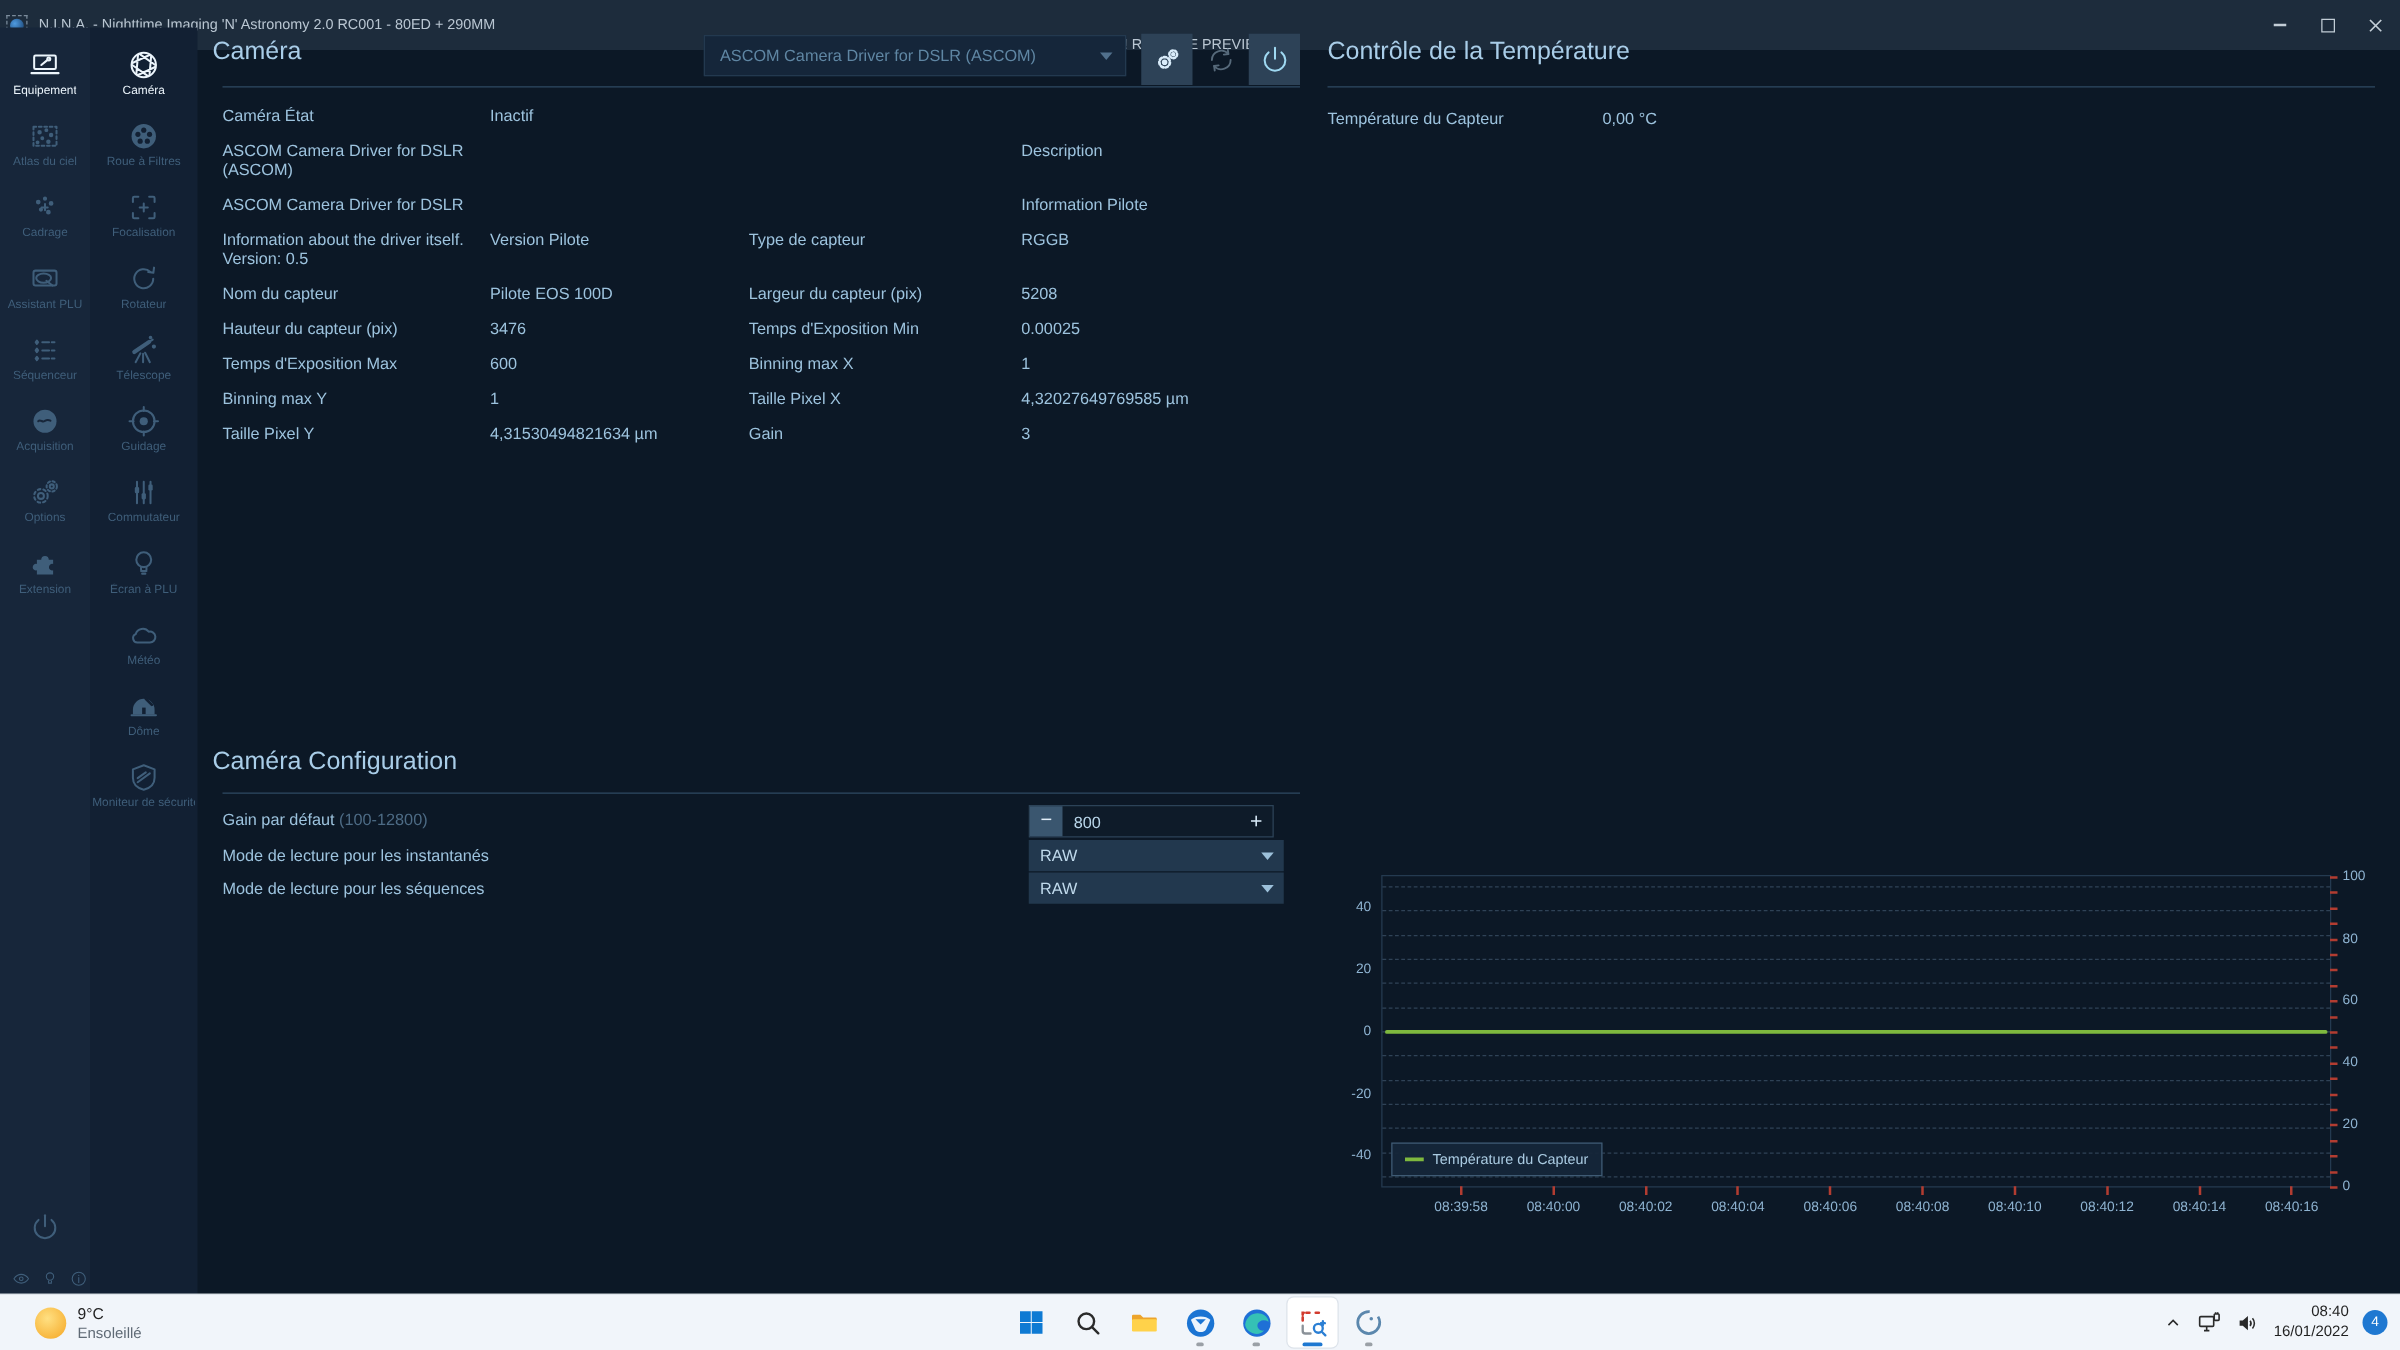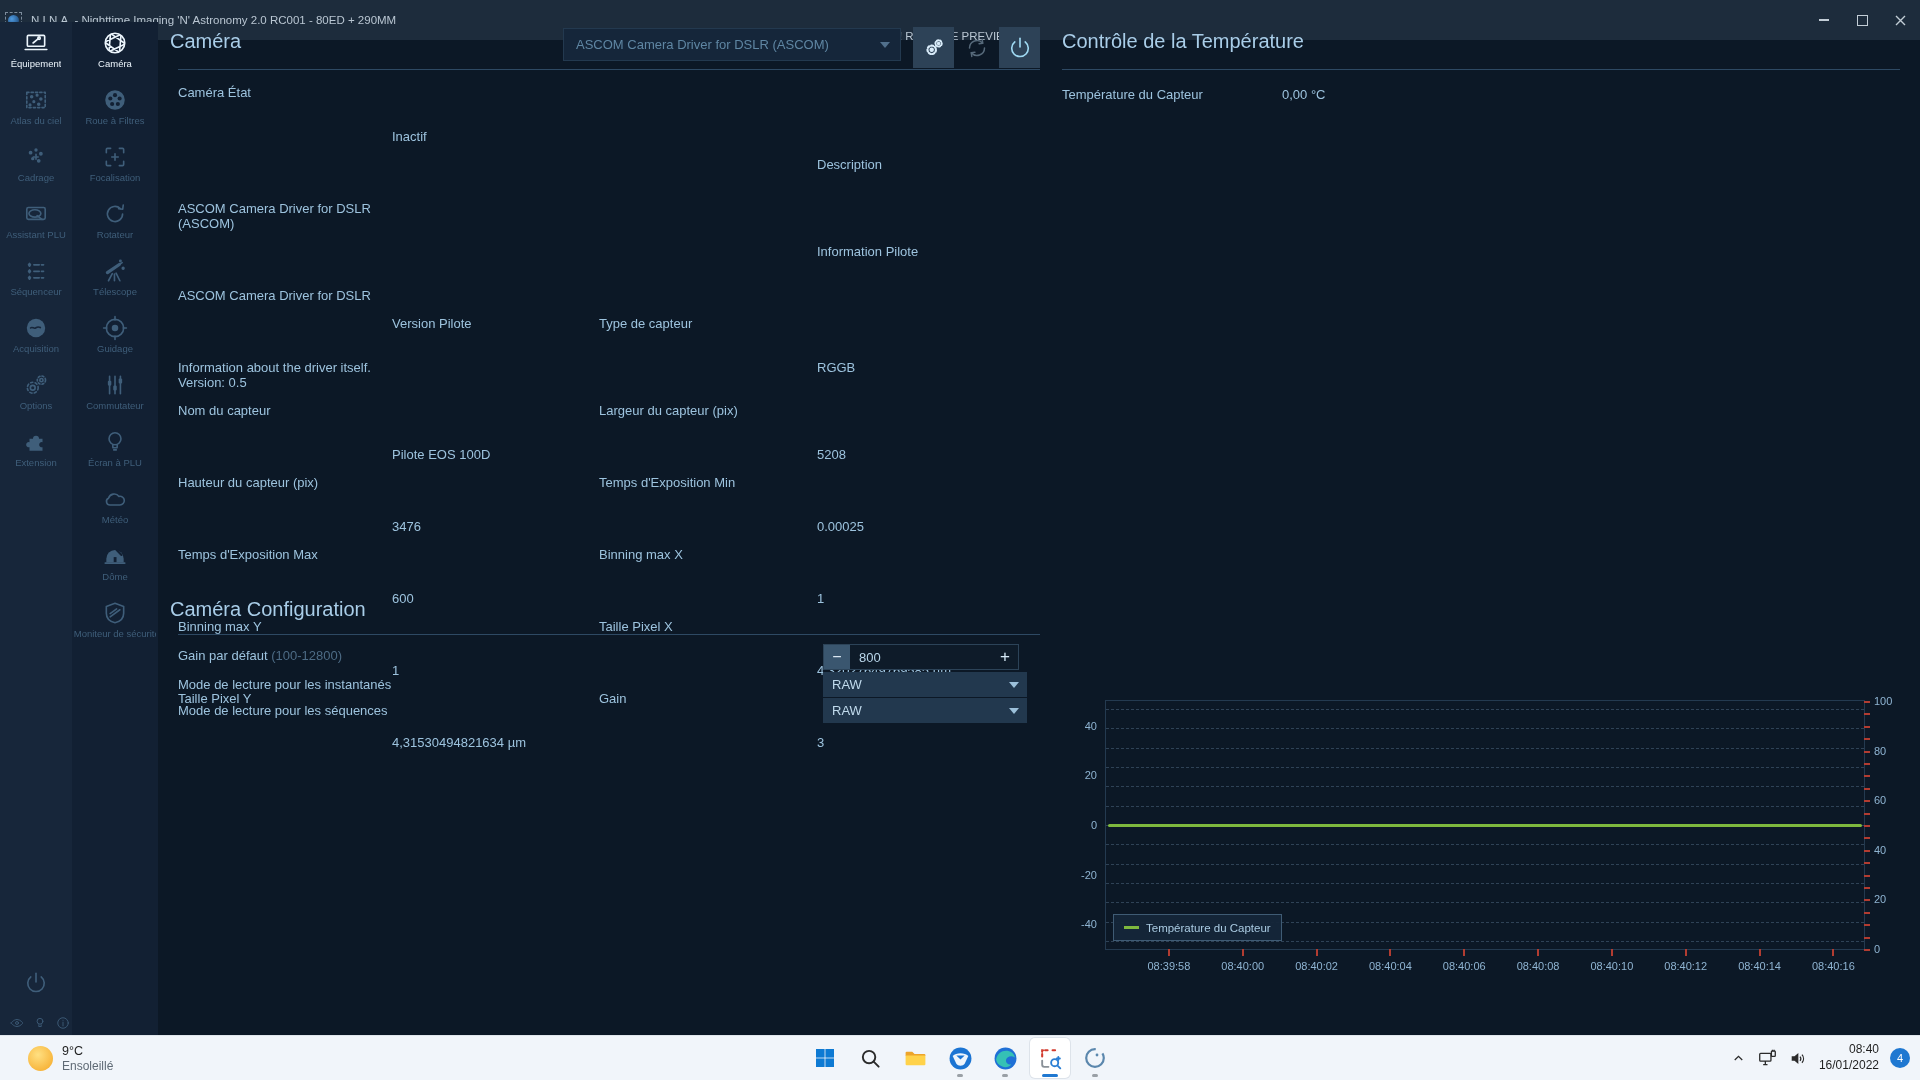--- a/index.html
+++ b/index.html
@@ -18,21 +18,21 @@
   .tb-controls{margin-left:auto;display:flex;align-items:center;gap:26px;margin-right:14px;}
   .win-btn{display:flex;align-items:center;justify-content:center;width:12px;height:12px;cursor:pointer;}
   .win-min i{display:block;width:10px;height:2px;background:#c2cdd6;}
   .win-max i{display:block;width:9px;height:9px;border:1.5px solid #c2cdd6;}
   
   .nav-col{position:absolute;top:22px;bottom:44px;left:0;width:72px;background:#17263a;
            display:flex;flex-direction:column;align-items:center;padding-top:8px;box-sizing:border-box;}
   .equip-col{position:absolute;top:22px;bottom:44px;left:72px;width:86px;background:#122033;
              display:flex;flex-direction:column;align-items:center;padding-top:8px;box-sizing:border-box;}
   .side-item{width:100%;height:57px;display:flex;flex-direction:column;align-items:center;
-             gap:3px;color:#3f5e7a;cursor:pointer;flex:none;}
+             justify-content:center;gap:3px;color:#3f5e7a;cursor:pointer;flex:none;}
   .side-item.active{color:#ecf5fc;}
   .side-label{font-size:9.5px;line-height:1;white-space:nowrap;max-width:96%;overflow:hidden;}
   .side-item .icon svg{display:block;}
   .nav-bottom{margin-top:auto;width:100%;display:flex;flex-direction:column;align-items:center;}
   .power-item{color:#3f5e7a;padding:6px 0;cursor:pointer;}
   .util-row{width:100%;display:flex;gap:9px;padding:10px 0 6px 10px;color:#3f5e7a;box-sizing:border-box;}
   .util-row span{cursor:pointer;display:flex;}
   
   .panel-title{color:#a9cde8;font-size:20px;}
   .divider{height:1px;background:#2e4963;}
@@ -45,21 +45,21 @@
         border-top:6px solid #51708c;margin-right:10px;}
   .tool-btn{width:41px;height:41px;display:flex;align-items:center;justify-content:center;cursor:pointer;}
   .tool-btn.lit{background:#2d4257;}
   .tool-btn.dis{color:#56697a;}
   .tool-btn.lit{color:#d9ecfa;}
   .tool-btn.power{color:#9fd9f2;}
   
   .info-table{left:178px;top:80px;width:862px;display:grid;
               grid-template-columns:214px 207px 218px 1fr;font-size:13px;}
   .cell{padding:5px 0 8px 0;color:#9dc3de;}
-  .cell.value{white-space:pre-line;margin-top:44px;}
+  .cell.value{white-space:pre-line;}
   
   .temp-label,.temp-value{font-size:13px;color:#9dc3de;}
   
   .cfg-label{font-size:13px;color:#9dc3de;white-space:nowrap;}
   .cfg-range{color:#4d6b85;}
   .stepper{left:823px;top:644px;width:196px;height:26px;border:1px solid #2c4358;
            display:grid;grid-template-columns:26px 1fr 26px;box-sizing:border-box;background:#0e1b29;}
   .stepper .minus{background:#3a566f;color:#e2eef8;display:flex;align-items:center;justify-content:center;
                   font-size:16px;cursor:pointer;}
   .stepper .val{display:flex;align-items:center;padding-left:9px;font-size:13px;color:#b9d6ea;}

